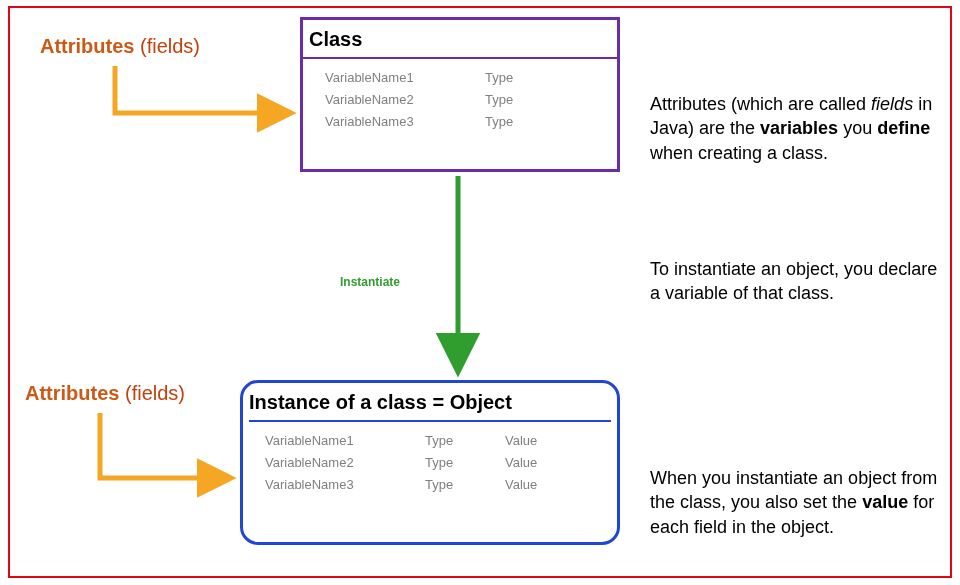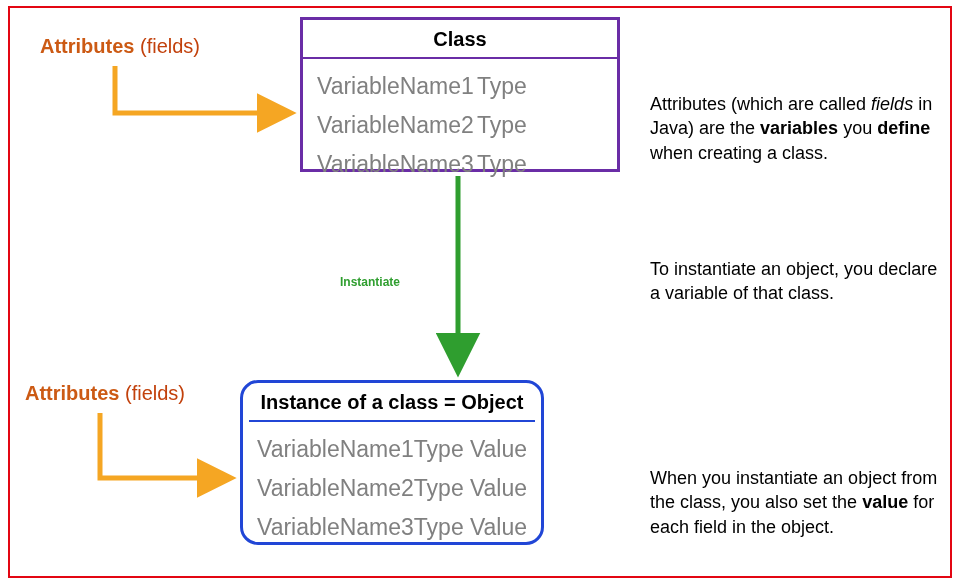--- a/index.html
+++ b/index.html
@@ -37,38 +37,38 @@
   .box-class {
     left: 300px;
     top: 17px;
     width: 320px;
     height: 155px;
     border: 3px solid #6a2da6;
   }
   .box-instance {
     left: 240px;
     top: 380px;
-    width: 304px;
+    width: 380px;
     height: 165px;
     border: 3px solid #2146d6;
     border-radius: 18px;
   }
   .box-title {
-    text-align: center;
+    text-align: left;
     font-weight: 700;
     font-size: 20px;
     color: #000;
     padding: 8px 6px 6px 6px;
   }
   .divider1 { border-bottom: 2px solid #6a2da6; }
   .divider2 { border-bottom: 2px solid #2146d6; margin: 0 6px; }
   .rows {
-    padding: 8px 14px;
+    padding: 8px 22px;
     color: #808080;
-    font-size: 23px;
+    font-size: 13px;
     line-height: 1.7;
   }
   .row { display: flex; }
   .col-name { width: 160px; }
   .col-type { width: 80px; }
   .col-value { width: 80px; }
   .instantiate {
     position: absolute;
     left: 340px;
     top: 275px;

